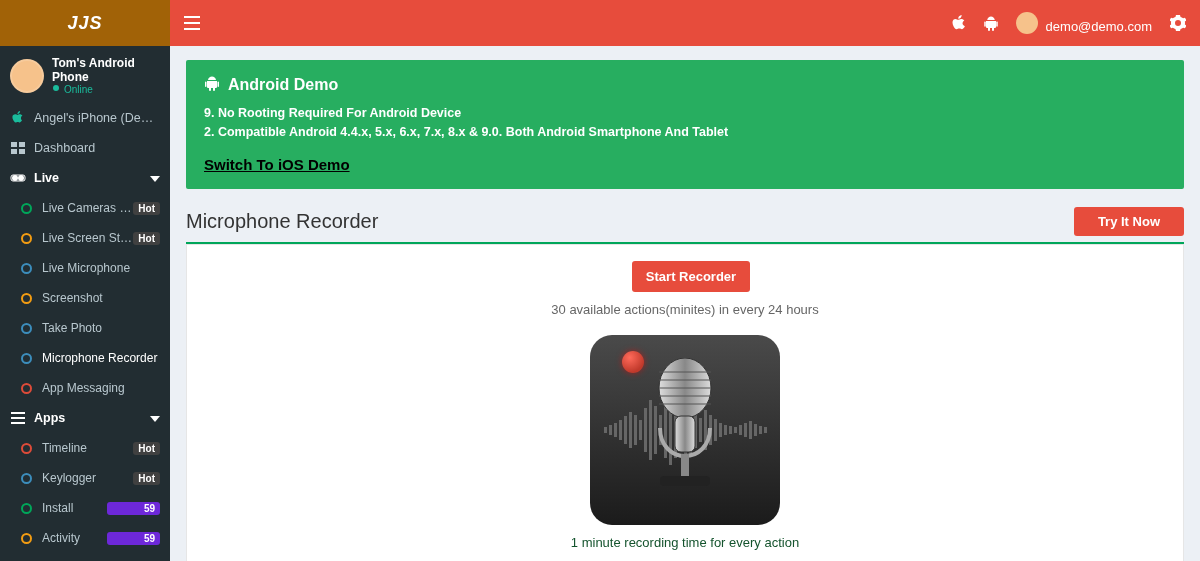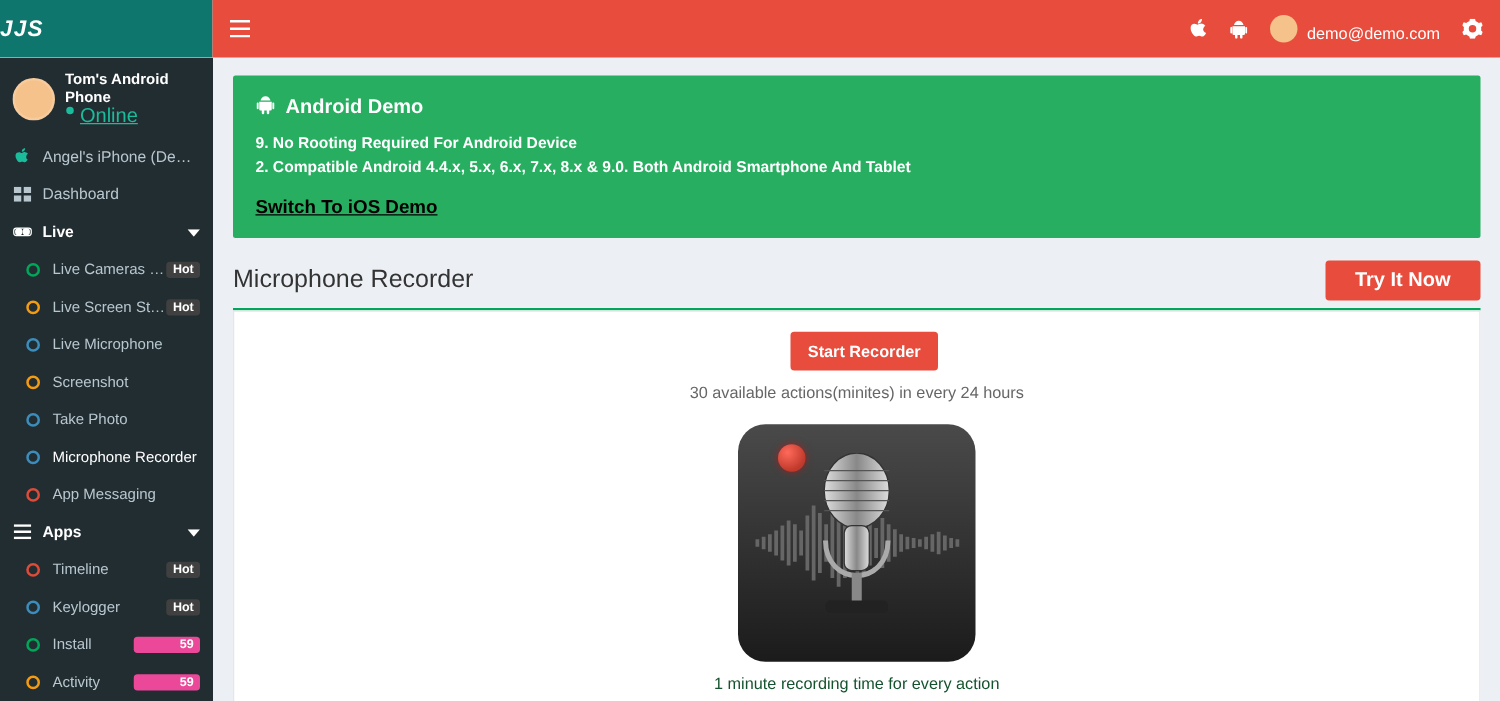--- a/index.html
+++ b/index.html
@@ -1,67 +1,67 @@
 <!DOCTYPE html>
 <html><head>
 <meta charset="utf-8">
 <style>
   * { box-sizing: border-box; margin: 0; padding: 0; }
   body { font-family: -apple-system, "Helvetica Neue", Arial, sans-serif; font-size: 13px; color: #333; background: #ecf0f5; width: 1200px; height: 561px; overflow: hidden; }
   a { text-decoration: none; color: inherit; }
 
   
   .topbar { display: flex; height: 46px; }
-  .brand { width: 170px; background: #0f766e; display: flex; align-items: center; }
+  .brand { width: 170px; background: #a16207; display: flex; align-items: center; justify-content: center; }
   .brand span { color: #fff; font-weight: 800; font-size: 18px; letter-spacing: 1px; font-style: italic; }
   .topnav { flex: 1; background: #e74c3c; display: flex; align-items: center; padding: 0 14px; color: #fff; }
   .burger { cursor: pointer; }
   .burger svg { display: block; }
   .topnav-right { margin-left: auto; display: flex; align-items: center; gap: 18px; font-size: 13px; }
   .avatar { width: 22px; height: 22px; border-radius: 50%; background: #f6c28b; display: inline-block; vertical-align: middle; }
   .gear svg, .apple svg, .android svg { display:block; }
 
   
   .shell { display: flex; height: calc(561px - 46px); border-radius: 12px; }
   .sidebar { width: 170px; background: #222d32; color: #b8c7ce; overflow-y: auto; font-size: 12.5px; }
   .content { flex: 1; padding: 14px 16px 0 16px; overflow-y: auto; }
 
   
   .user-block { display: flex; align-items: center; gap: 8px; padding: 10px 10px 8px 10px; }
   .user-av { width: 34px; height: 34px; border-radius: 50%; background: #f6c28b; border: 2px solid rgba(255,255,255,.15); flex:0 0 auto; }
   .user-info .u-name { color: #fff; font-weight: 600; font-size: 12px; }
-  .u-status { color: #1abc9c; font-size: 16px; display:flex; gap:4px;text-decoration:underline; }
+  .u-status { color: #1abc9c; font-size: 10px; display:flex; gap:4px; }
   .u-status .dot { width:8px; height:8px; display:inline-block; }
 
   
   .side-item, .side-header { display: flex; align-items: center; padding: 8px 10px; cursor: pointer; position: relative; }
   .side-item.active { color:#fff; }
   .side-header { color:#fff; font-weight:600; }
   .side-header .chev { margin-left:auto; }
   .s-icon { width:16px; margin-right:8px; display:flex; align-items:center; justify-content:center; }
   .s-label { flex:1; white-space:nowrap; overflow:hidden; text-overflow:ellipsis; }
   .badge { font-size:10px; font-weight:700; padding:1px 5px; border-radius:3px; color:#fff; min-width:22px; text-align:center; }
   .badge.hot { background:#404040; }
-  .badge.green { background:#ec4899;padding-left:37px; }
+  .badge.green { background:#6d28d9;padding-left:37px; }
   .sub .side-item { padding-left: 18px; font-size:12px; }
   .ring { width:11px; height:11px; border-radius:50%; border:2px solid; display:inline-block; }
   .ring.g { border-color:#00a65a; }
   .ring.o { border-color:#f39c12; }
   .ring.b { border-color:#3c8dbc; }
   .ring.r { border-color:#dd4b39; }
 
   
   .banner { background:#27ae60; color:#fff; border-radius:2px; padding:14px 18px 16px 18px; margin-bottom:18px; }
   .banner-title { font-weight:700; font-size:16px; display:flex; align-items:center; gap:8px; }
   .banner-lines { margin-top:8px; font-size:12.5px; font-weight:600; line-height:1.5; }
   .banner-link { margin-top:14px; display:inline-block; font-weight:700; font-size:15px; text-decoration:underline; color:#000000; }
 
   .page-head { display:flex; align-items:center; justify-content:space-between; margin-bottom:6px; }
   .page-title { font-size:20px; color:#333; font-weight:400; }
-  .btn-try { background:#e74c3c; color:#fff; border:none; border-radius:3px; padding:7px 24px; font-size:16px; font-weight:600; cursor:pointer; }
+  .btn-try { background:#e74c3c; color:#fff; border:none; border-radius:3px; padding:7px 24px; font-size:13px; font-weight:600; cursor:pointer; }
   .title-underline { height:2px; background:#00a65a; margin-bottom:0; }
 
   .panel { background:#fff; border:1px solid #e6e6e6; padding:16px; text-align:center; }
   .btn-start { background:#e74c3c; color:#fff; border:none; border-radius:3px; padding:8px 14px; font-size:13px; font-weight:600; cursor:pointer;margin-left:12px; }
   .quota { color:#666; font-size:13px; margin-top:10px; }
   .rec-tile { width:190px; height:190px; border-radius:22px; background:linear-gradient(#4a4a4a,#1b1b1b); margin:18px auto 10px auto; position:relative; display:flex; align-items:center; justify-content:center; overflow:hidden; }
   .rec-dot { position:absolute; top:16px; left:32px; width:22px; height:22px; border-radius:50%; background:radial-gradient(circle at 35% 30%, #ff6a5a, #c0392b 70%); box-shadow:0 0 6px rgba(255,0,0,.5); }
   .wave { position:absolute; left:10px; right:10px; top:50%; transform:translateY(-50%); display:flex; gap:2px; align-items:center; justify-content:center; }
   .wave span { width:3px; background:#666; display:block; }
   .mic { position:relative; z-index:2; }

